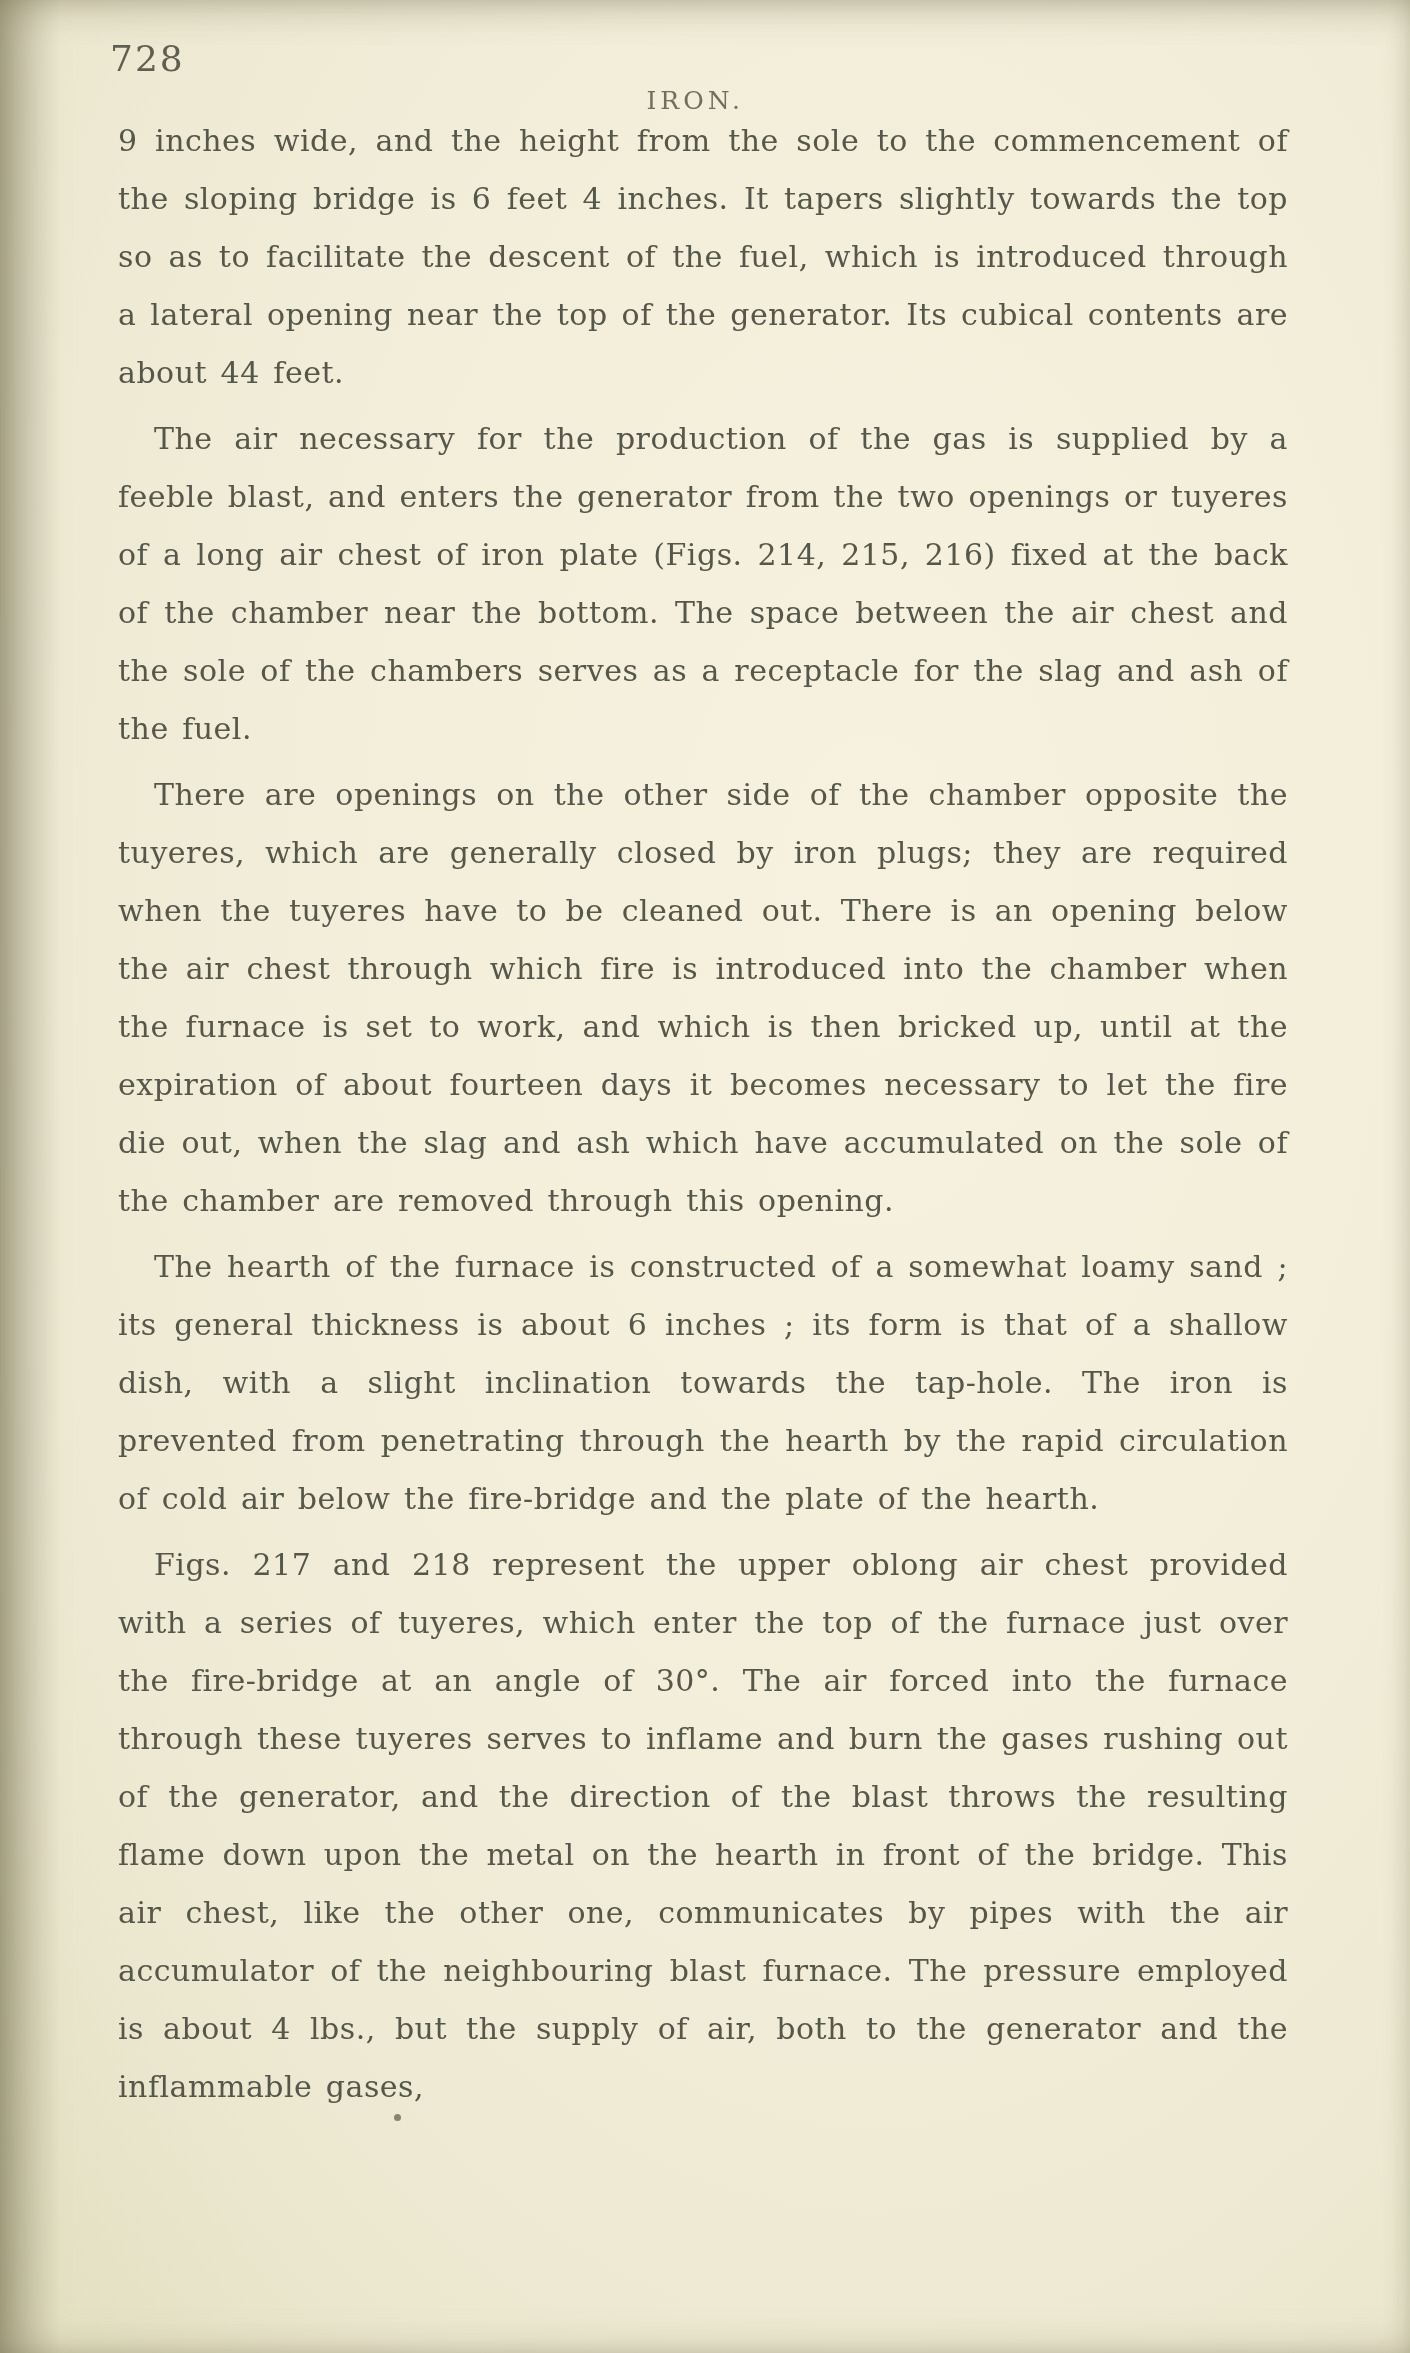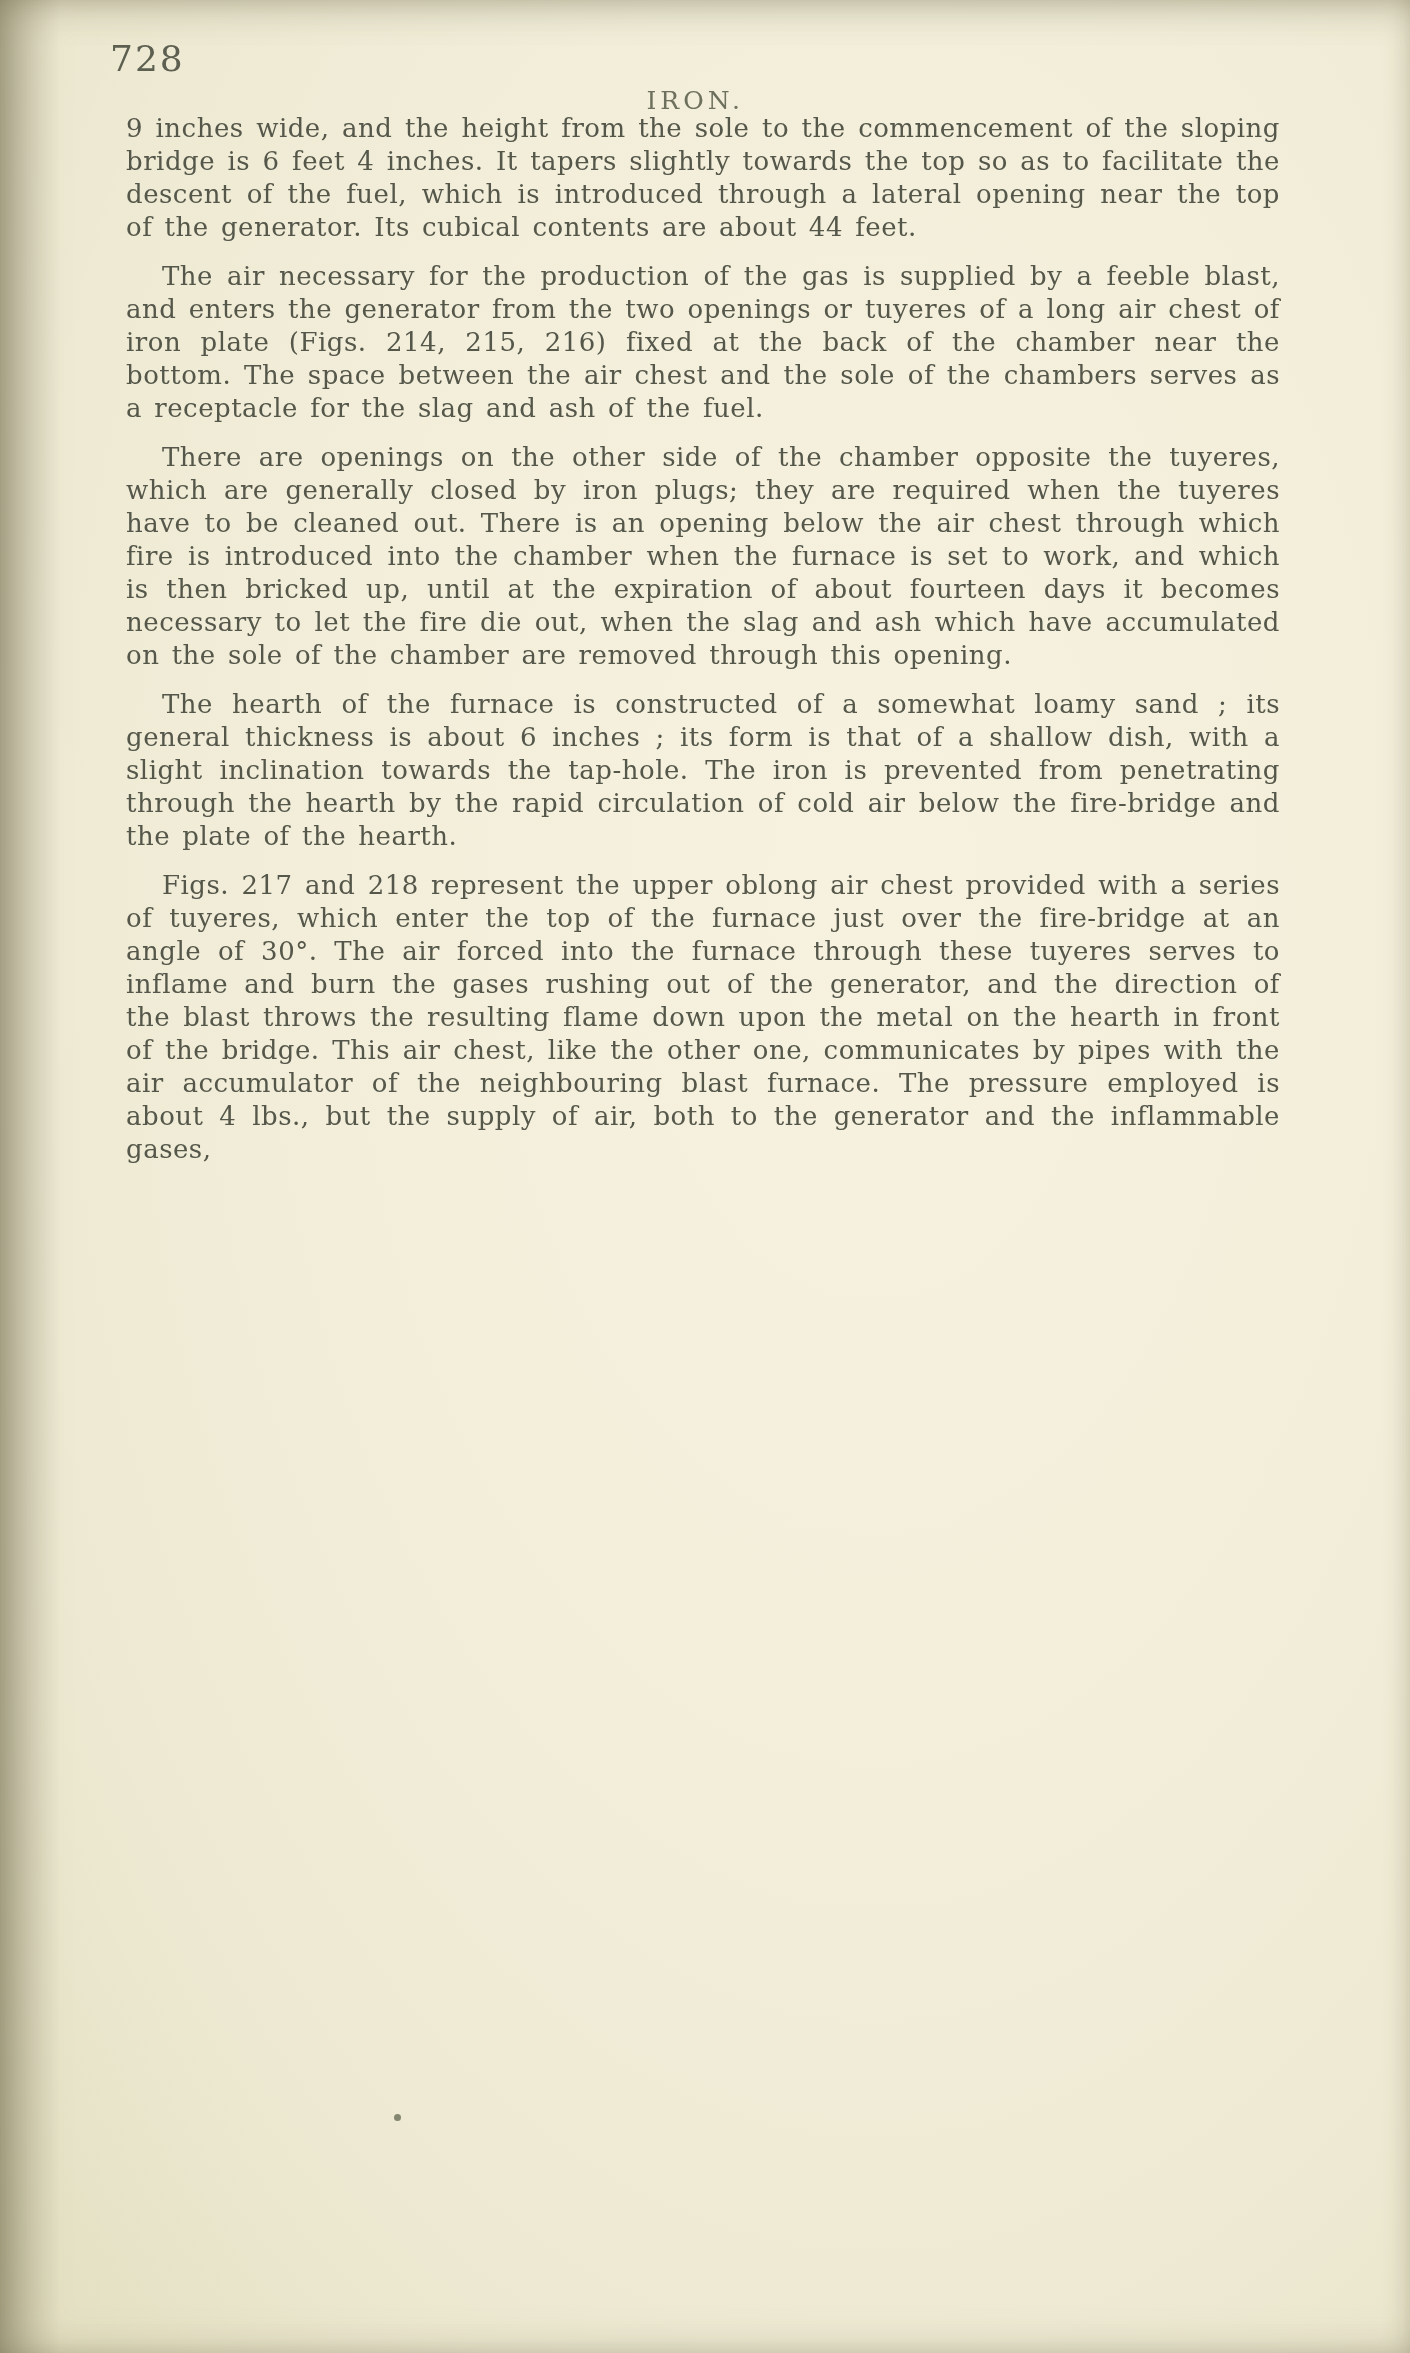--- a/index.html
+++ b/index.html
@@ -47,23 +47,23 @@
     transform: translateX(-58%);
     font-size: 25px;
     letter-spacing: 4px;
     color: #6e705e;
     margin-top: 44px;
   }
   .page-body {
     width: 100%;
   }
   .para {
-    margin: 16px;
-    font-size: 26px;
-    line-height: 33px;
+    margin: 8px;
+    font-size: 30px;
+    line-height: 58px;
     text-align: justify;
     letter-spacing: 0.5px;
     word-spacing: 3.5px;
     color: #55574a;
     text-rendering: optimizeLegibility;
   }
   .para.indent {
     text-indent: 36px;
   }
   .ink-speck {

